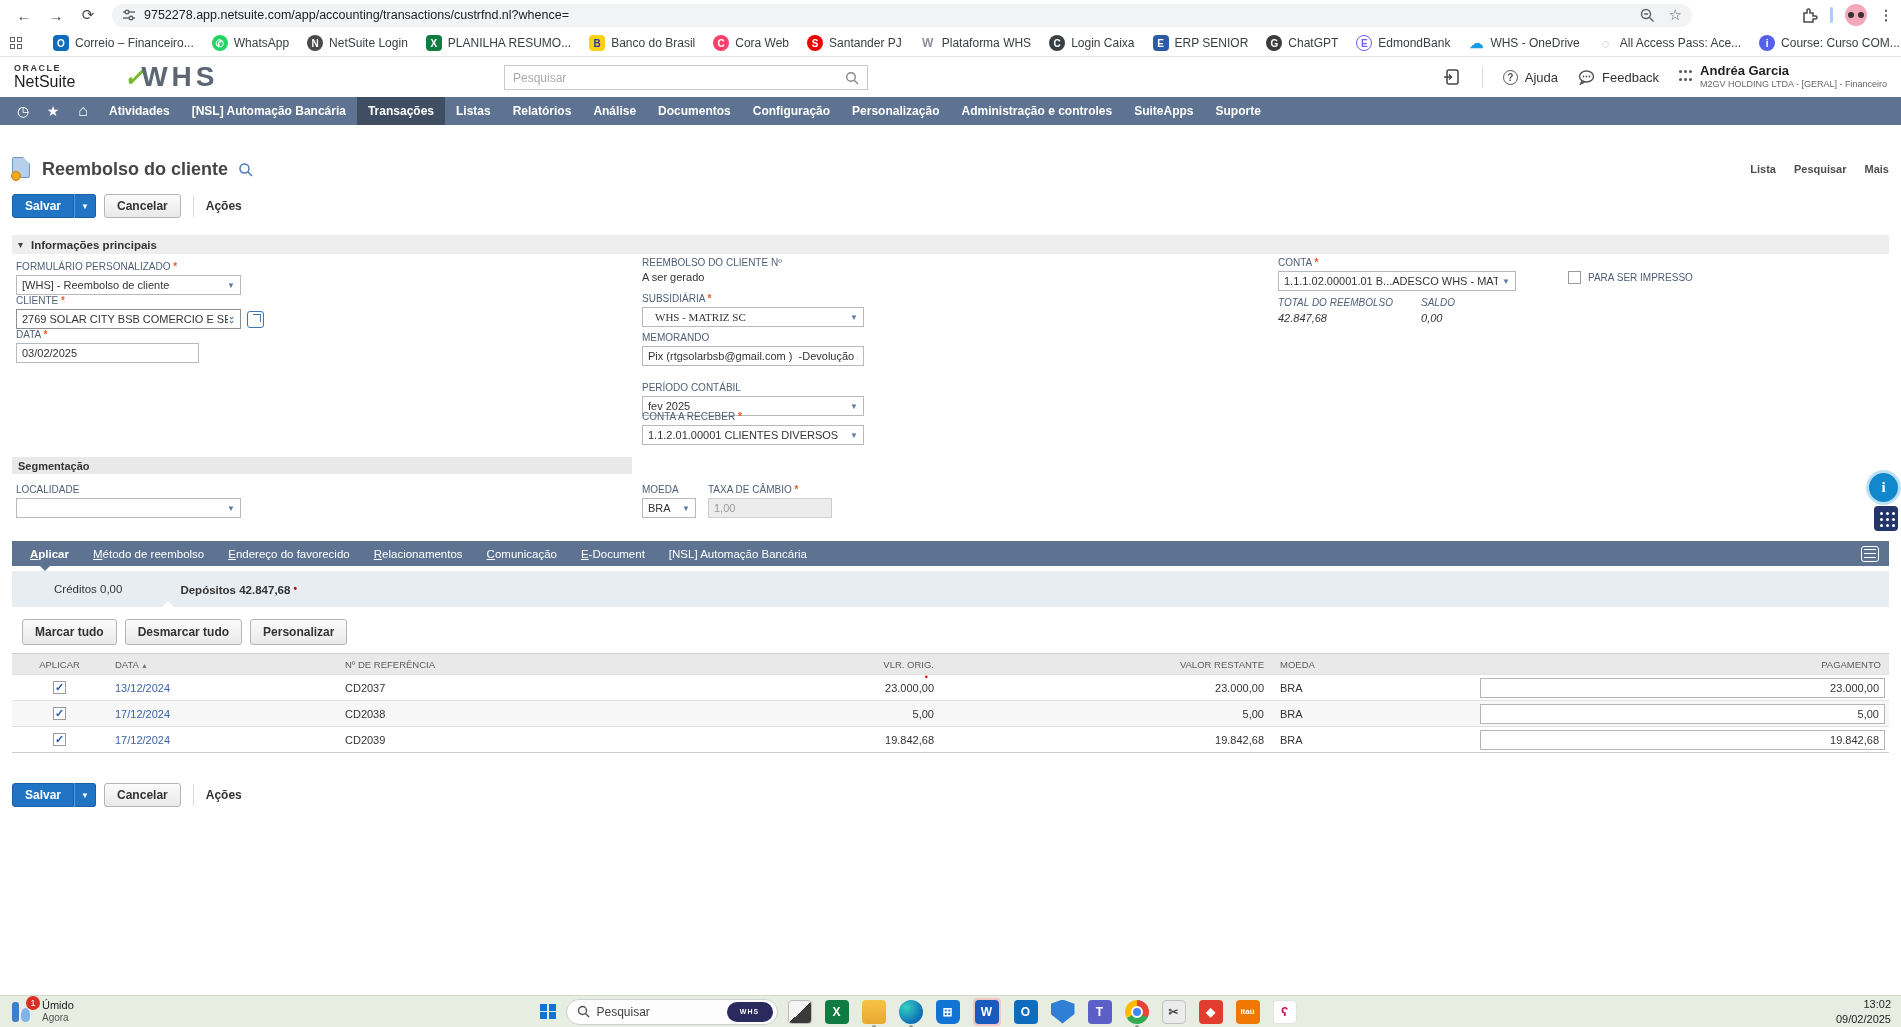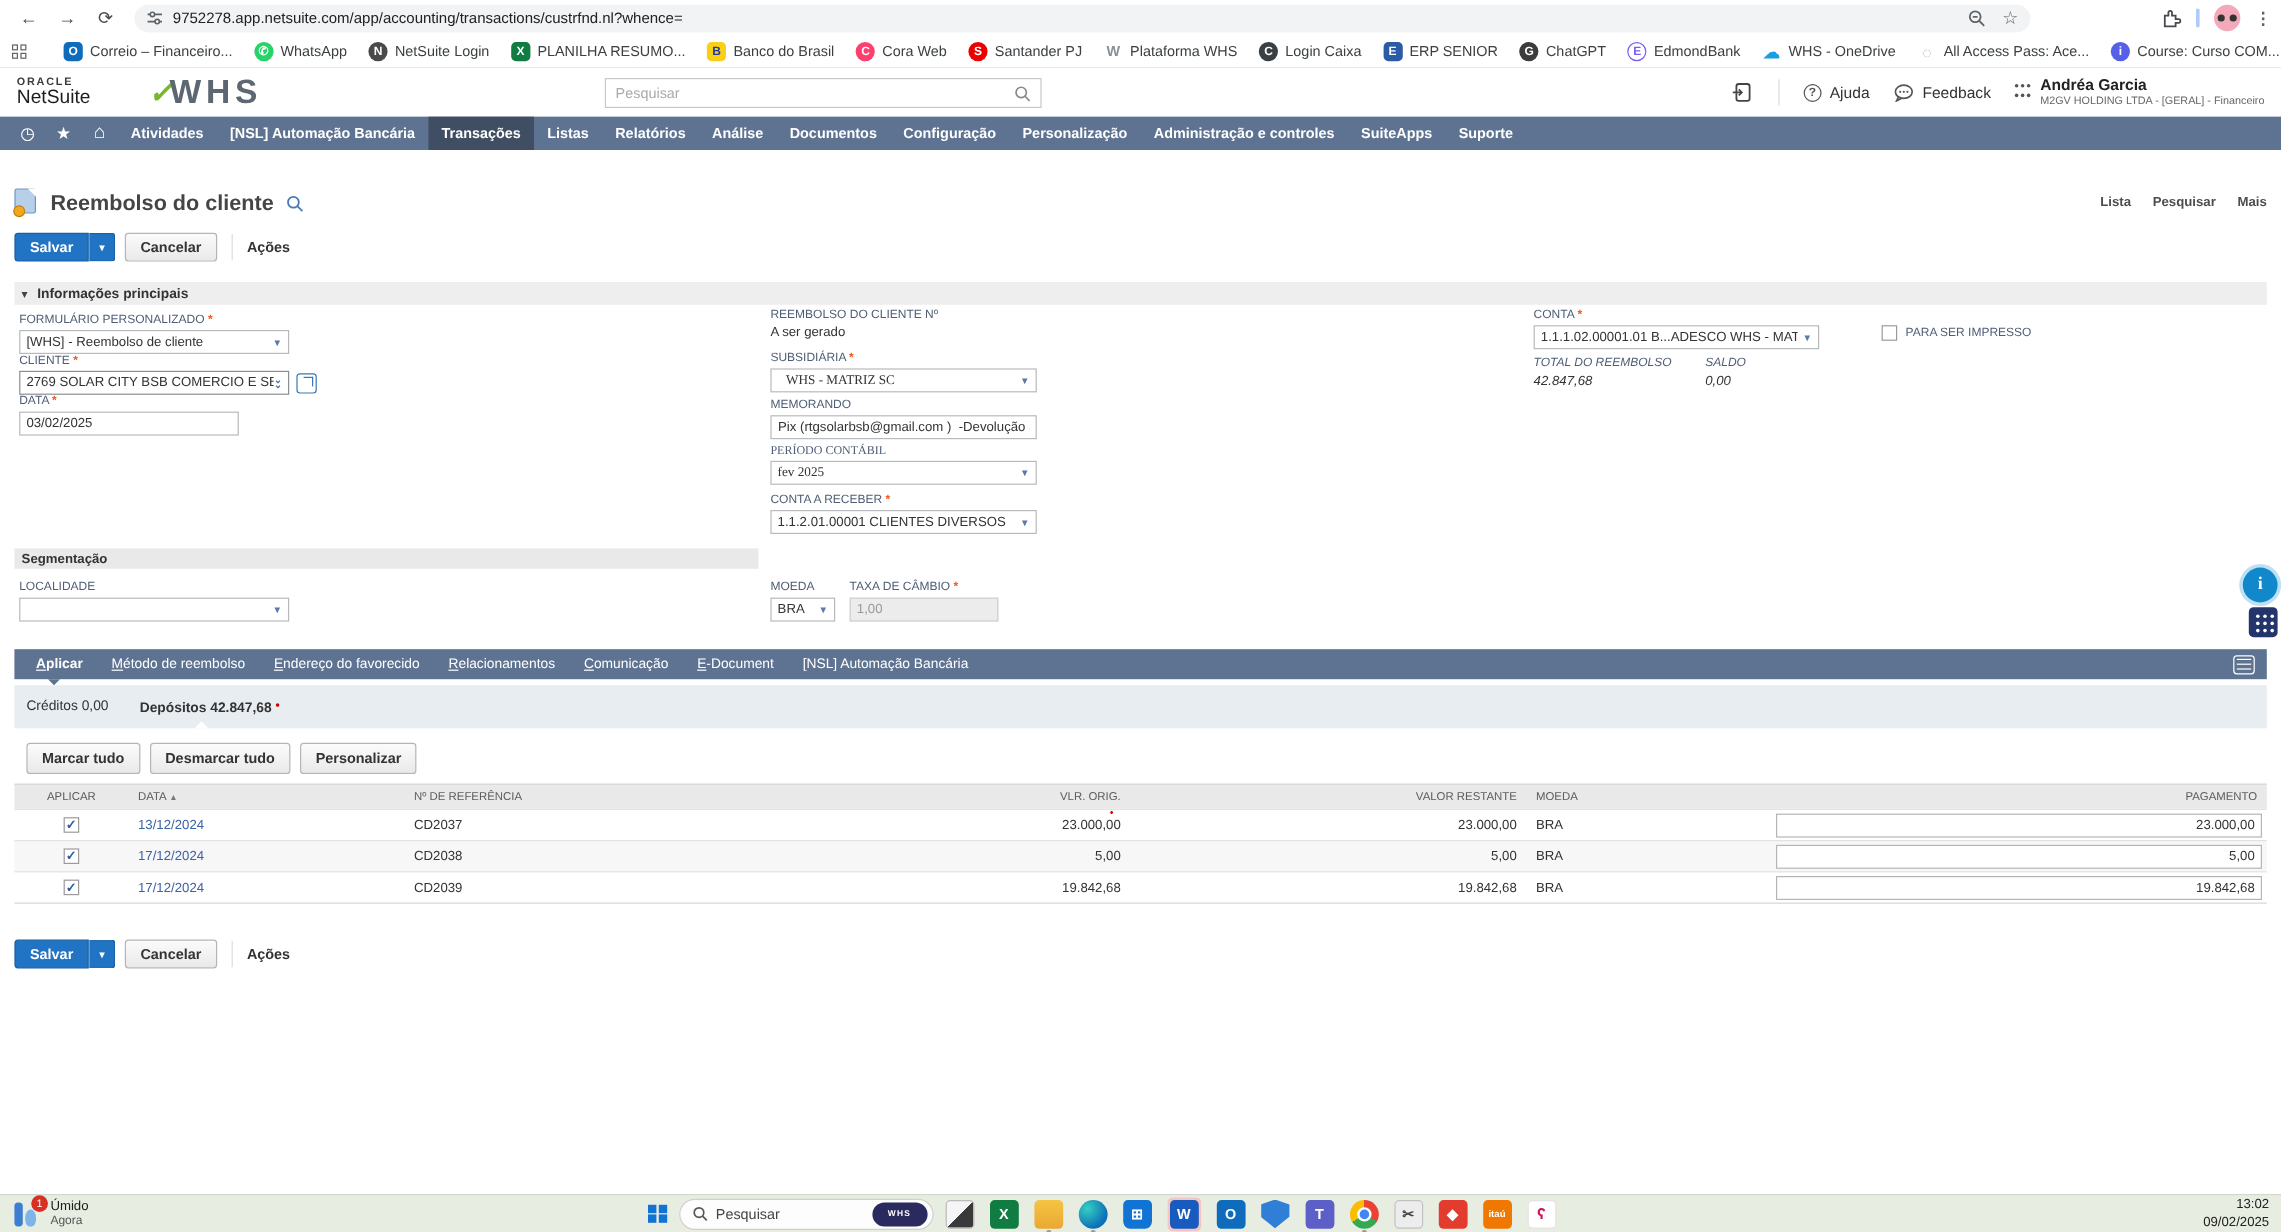--- a/index.html
+++ b/index.html
@@ -142,21 +142,21 @@
   .tab.active::after { content:""; position:absolute; top:25px; left:28px;
          border:5px solid transparent; border-top-color:#5d7391; }
   .tab-right-ico { margin-left:auto; align-self:center; margin-right:10px; width:18px; height:16px;
          border:1.6px solid #fff; border-radius:3px; display:flex; flex-direction:column;
          justify-content:space-evenly; padding:0 2px; cursor:pointer; }
   .tab-right-ico i { height:1.6px; background:#fff; display:block; }
 
   
   .subtabs { margin-top:5px; height:36px; background:#e8edf2; display:flex; align-items:center;
              padding:0 10px; gap:26px; position:relative; }
-  .subtab { font-size:11.5px; color:#333; cursor:pointer; }
+  .subtab { font-size:11.5px; color:#333; cursor:pointer;margin-left:32px; }
   .subtab span::first-letter { text-decoration:underline; }
   .subtab.active { font-weight:bold; }
   .subtab .reddot { color:#c00; font-size:10px; vertical-align:2px; }
   .subtab-notch { position:absolute; left:150px; bottom:0;
          border:6px solid transparent; border-bottom-color:#fff; }
   .grid-btns { display:flex; margin-top:12px; padding-left:10px; }
   .grid-btns .btn-gray { margin-left:0; margin-right:8px; height:26px; }
 
   .grid { margin-top:8px; border:1px solid #ccc; border-left:none; border-right:none; }
   .g-header { display:grid; grid-template-columns:95px 230px 515px 90px 330px 60px 1fr;
@@ -494,21 +494,21 @@
           <span>WHS - MATRIZ SC</span>
           <span class="caret">▼</span>
         </div>
       </div>
       <div class="field" style="left:630px;top:78px;width:222px;">
         <div class="lbl">MEMORANDO</div>
         <div class="input">
           <input value="Pix (rtgsolarbsb@gmail.com )  -Devolução a cl" style="">
         </div>
       </div>
-      <div class="field" style="left:630px;top:116px;width:222px;font-family:Liberation Serif, serif;">
+      <div class="field" style="left:630px;top:128px;width:222px;">
         <div class="lbl">PERÍODO CONTÁBIL</div>
         <div class="dd">
           <span>fev 2025</span>
           <span class="caret">▼</span>
         </div>
       </div>
       <div class="field" style="left:630px;top:157px;width:222px;">
         <div class="lbl"><span>CONTA A RECEBER</span> <span class="req">*</span></div>
         <div class="dd">
           <span>1.1.2.01.00001 CLIENTES DIVERSOS</span>

